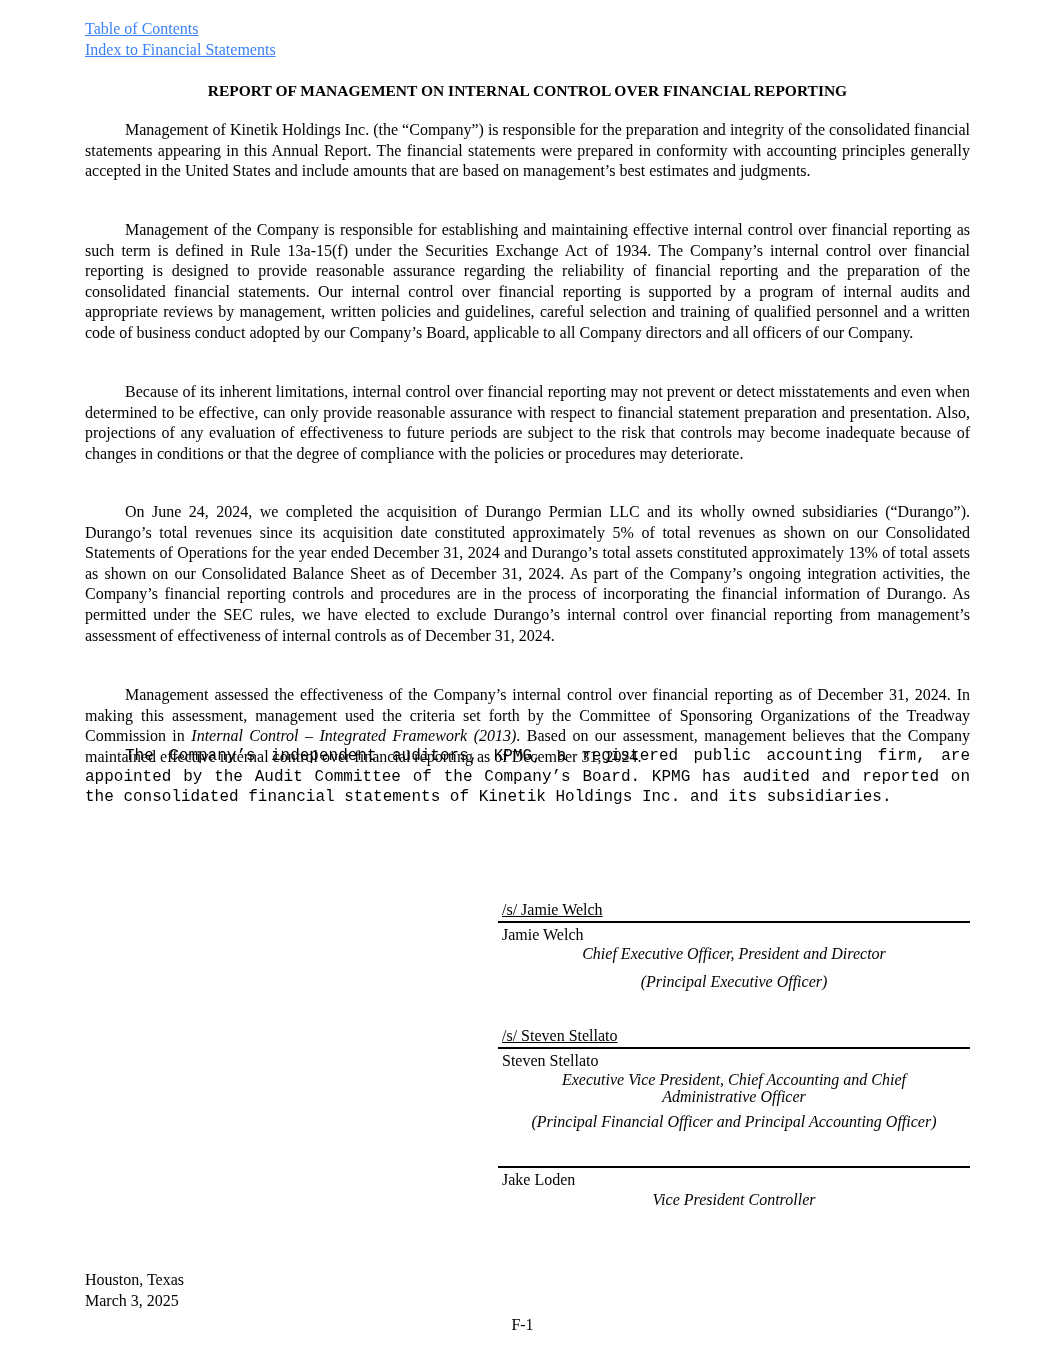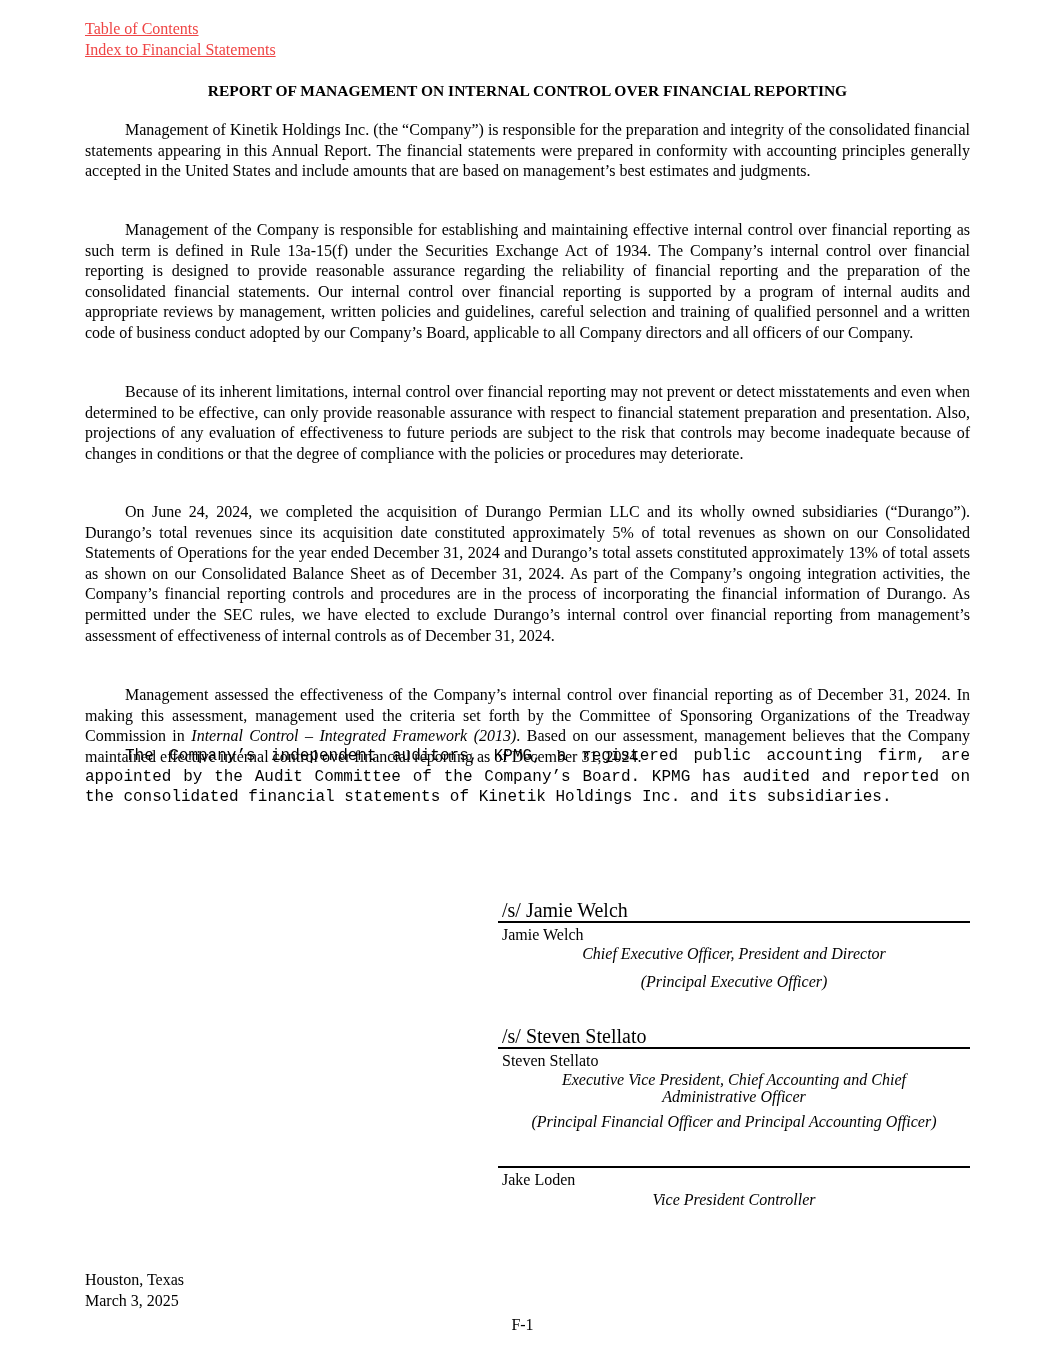--- a/index.html
+++ b/index.html
@@ -5,33 +5,33 @@
     html, body { margin: 0; padding: 0; background: #ffffff; }
     body {
       width: 1055px;
       height: 1365px;
       position: relative;
       font-family: "Liberation Serif", "DejaVu Serif", serif;
       color: #000000;
       font-size: 16px;
     }
     .nav-links { position: absolute; left: 85px; top: 19px; line-height: 20.5px; font-size: 16px; }
-    .nav-links a { color: #ef4444; text-decoration: underline; display: block; cursor: pointer; }
+    .nav-links a { color: #3b82f6; text-decoration: underline; display: block; cursor: pointer; }
     .title {
       position: absolute; left: 85px; top: 82px; width: 885px;
       text-align: center; font-weight: bold; font-size: 15.5px; letter-spacing: 0;
     }
     .para {
       position: absolute; left: 85px; width: 885px;
       text-align: justify; text-indent: 40px;
       line-height: 20.6px; font-size: 16px; margin: 0;
     }
     .para em { font-style: italic; }
     .sig-block { position: absolute; left: 498px; width: 472px; }
-    .sig-s { padding-left: 4px; line-height: 20px; font-size: 20px; height: 21px; }
+    .sig-s { padding-left: 4px; line-height: 20px; font-size: 16px; height: 21px; text-decoration: underline; }
     .sig-line { border-top: 2px solid #000; width: 472px; }
     .sig-name { padding-left: 4px; line-height: 20px; font-size: 16px; margin-top: 2px; }
     .sig-title { text-align: center; font-style: italic; font-size: 16px; line-height: 18px; }
     .sig-title2 { text-align: center; font-style: italic; font-size: 16px; line-height: 18px; margin-top: 10px; }
     .location { position: absolute; left: 85px; top: 1270px; line-height: 20.5px; font-size: 16px; }
     .page-num { position: absolute; left: 0; width: 1045px; top: 1316px; text-align: center; font-size: 16px; }
   </style>
 </head>
 <body>
 

